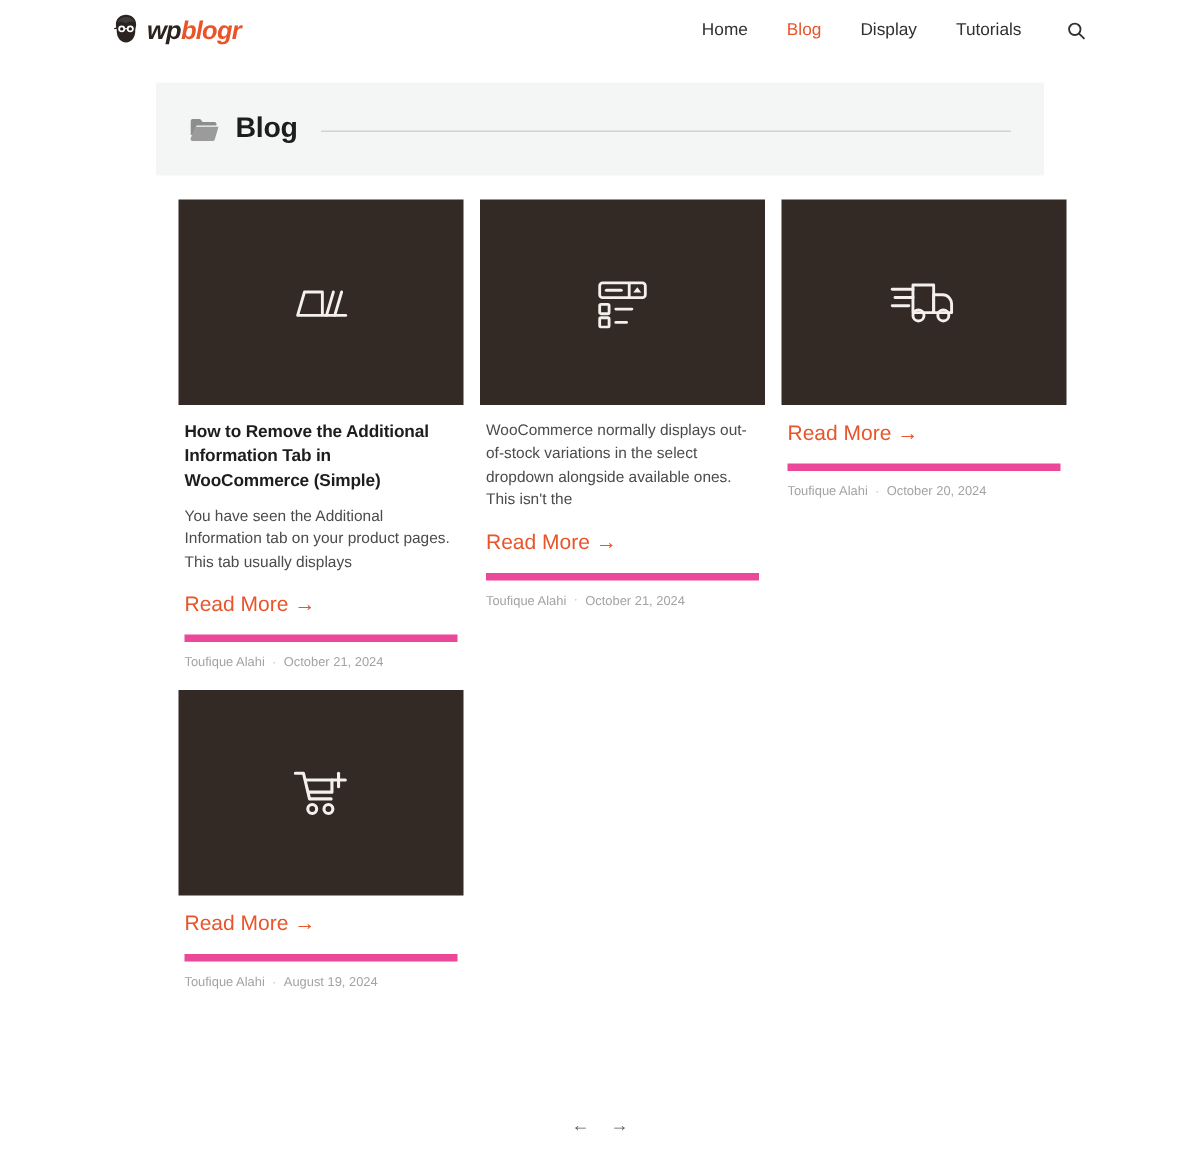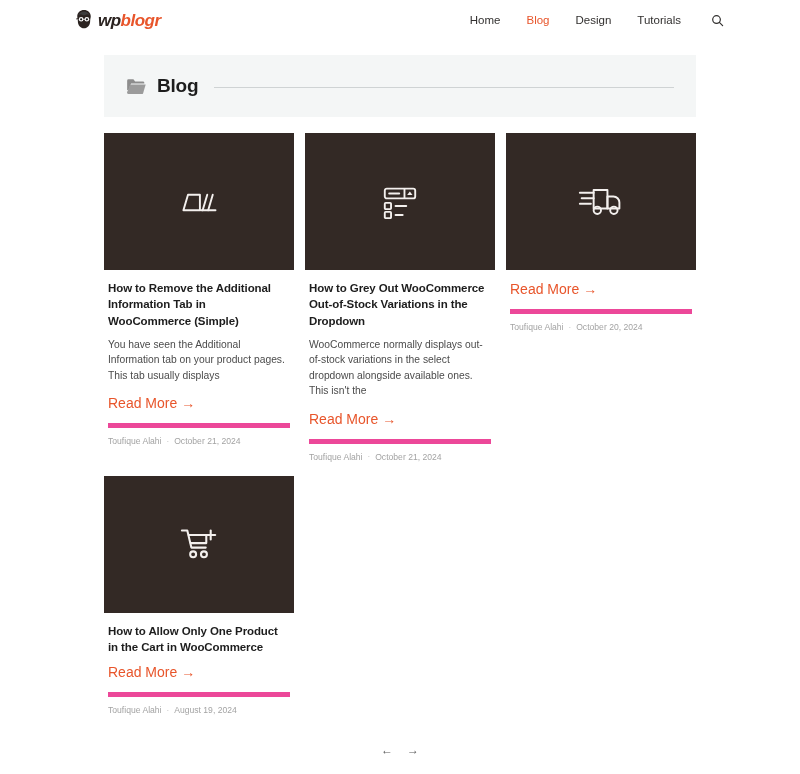--- a/index.html
+++ b/index.html
@@ -108,20 +108,21 @@
   
   .posts-area {
     padding: 16px 104px 0 104px;
     flex: 1 1 auto;
   }
   .post-grid {
     display: grid;
     grid-template-columns: repeat(3, 190px);
     column-gap: 11px;
     row-gap: 14px;
+    margin-left: 15px;
   }
   .post-card {
     width: 190px;
     display: flex;
     flex-direction: column;
     cursor: pointer;
   }
   .thumb {
     width: 190px;
     height: 137px;
@@ -198,21 +199,21 @@
         <circle cx="19.8" cy="15" r="1.5" fill="#1a1a1a"></circle>
         <rect x="14.9" y="14.4" width="2.2" height="1" fill="#ffffff"></rect>
         <path d="M5.5 14.2c1.2-.6 2.4-.6 3.4-.2l-.3 1.3c-1-.4-2-.4-3.1.1z" fill="#2b2320"></path>
       </svg>
       <span class="logo-text"><span class="wp">wp</span><span class="blogr">blogr</span></span>
     </a>
 
     <nav class="main-nav">
       <a class="nav-link">Home</a>
       <a class="nav-link active">Blog</a>
-      <a class="nav-link">Design</a>
+      <a class="nav-link">Display</a>
       <a class="nav-link">Tutorials</a>
       <button class="search-btn">
         <svg width="13" height="13" viewBox="0 0 16 16">
           <circle cx="6.8" cy="6.8" r="4.7" fill="none" stroke="#32302f" stroke-width="1.5"></circle>
           <line x1="10.3" y1="10.3" x2="14.3" y2="14.3" stroke="#32302f" stroke-width="1.5" stroke-linecap="round"></line>
         </svg>
       </button>
     </nav>
   </header>
 
@@ -258,21 +259,20 @@
             <line x1="27" y1="4" x2="27" y2="15" stroke="#f4f0ee" stroke-width="2.1"></line>
             <line x1="10" y1="9.5" x2="21" y2="9.5" stroke="#f4f0ee" stroke-width="2.4" stroke-linecap="round"></line>
             <path d="M30 11.2 L33 7.3 L36 11.2 Z" fill="#f4f0ee"></path>
             <rect x="5" y="20" width="7" height="7" rx="1" fill="none" stroke="#f4f0ee" stroke-width="2.1"></rect>
             <line x1="17" y1="23.5" x2="29" y2="23.5" stroke="#f4f0ee" stroke-width="2.1" stroke-linecap="round"></line>
             <rect x="5" y="30" width="7" height="7" rx="1" fill="none" stroke="#f4f0ee" stroke-width="2.1"></rect>
             <line x1="17" y1="33.5" x2="25" y2="33.5" stroke="#f4f0ee" stroke-width="2.1" stroke-linecap="round"></line>
           </svg>
         </div>
         <div class="post-body">
-          <h3 class="post-title">How to Grey Out WooCommerce Out-of-Stock Variations in the Dropdown</h3>
           <p class="post-excerpt">WooCommerce normally displays out-of-stock variations in the select dropdown alongside available ones. This isn't the</p>
           <a class="read-more">Read More →</a>
           <div class="post-meta">
             <span>Toufique Alahi</span>
             <span class="meta-dot">·</span>
             <span>October 21, 2024</span>
           </div>
         </div>
       </article>
 
@@ -303,21 +303,20 @@
           <svg width="40" height="36" viewBox="0 0 44 40">
             <path d="M3 5 h6 l4.5 19 h16" fill="none" stroke="#f4f0ee" stroke-width="2.3" stroke-linecap="round" stroke-linejoin="round"></path>
             <path d="M10.6 10 h19.5 v9 H12.8" fill="none" stroke="#f4f0ee" stroke-width="2.3" stroke-linecap="round" stroke-linejoin="round"></path>
             <circle cx="15.5" cy="31.5" r="3.3" fill="none" stroke="#f4f0ee" stroke-width="2.3"></circle>
             <circle cx="27.5" cy="31.5" r="3.3" fill="none" stroke="#f4f0ee" stroke-width="2.3"></circle>
             <line x1="35" y1="5" x2="35" y2="15" stroke="#f4f0ee" stroke-width="2.3" stroke-linecap="round"></line>
             <line x1="30" y1="10" x2="40" y2="10" stroke="#f4f0ee" stroke-width="2.3" stroke-linecap="round"></line>
           </svg>
         </div>
         <div class="post-body">
-          <h3 class="post-title">How to Allow Only One Product in the Cart in WooCommerce</h3>
           <a class="read-more">Read More →</a>
           <div class="post-meta">
             <span>Toufique Alahi</span>
             <span class="meta-dot">·</span>
             <span>August 19, 2024</span>
           </div>
         </div>
       </article>
 
     </div>

